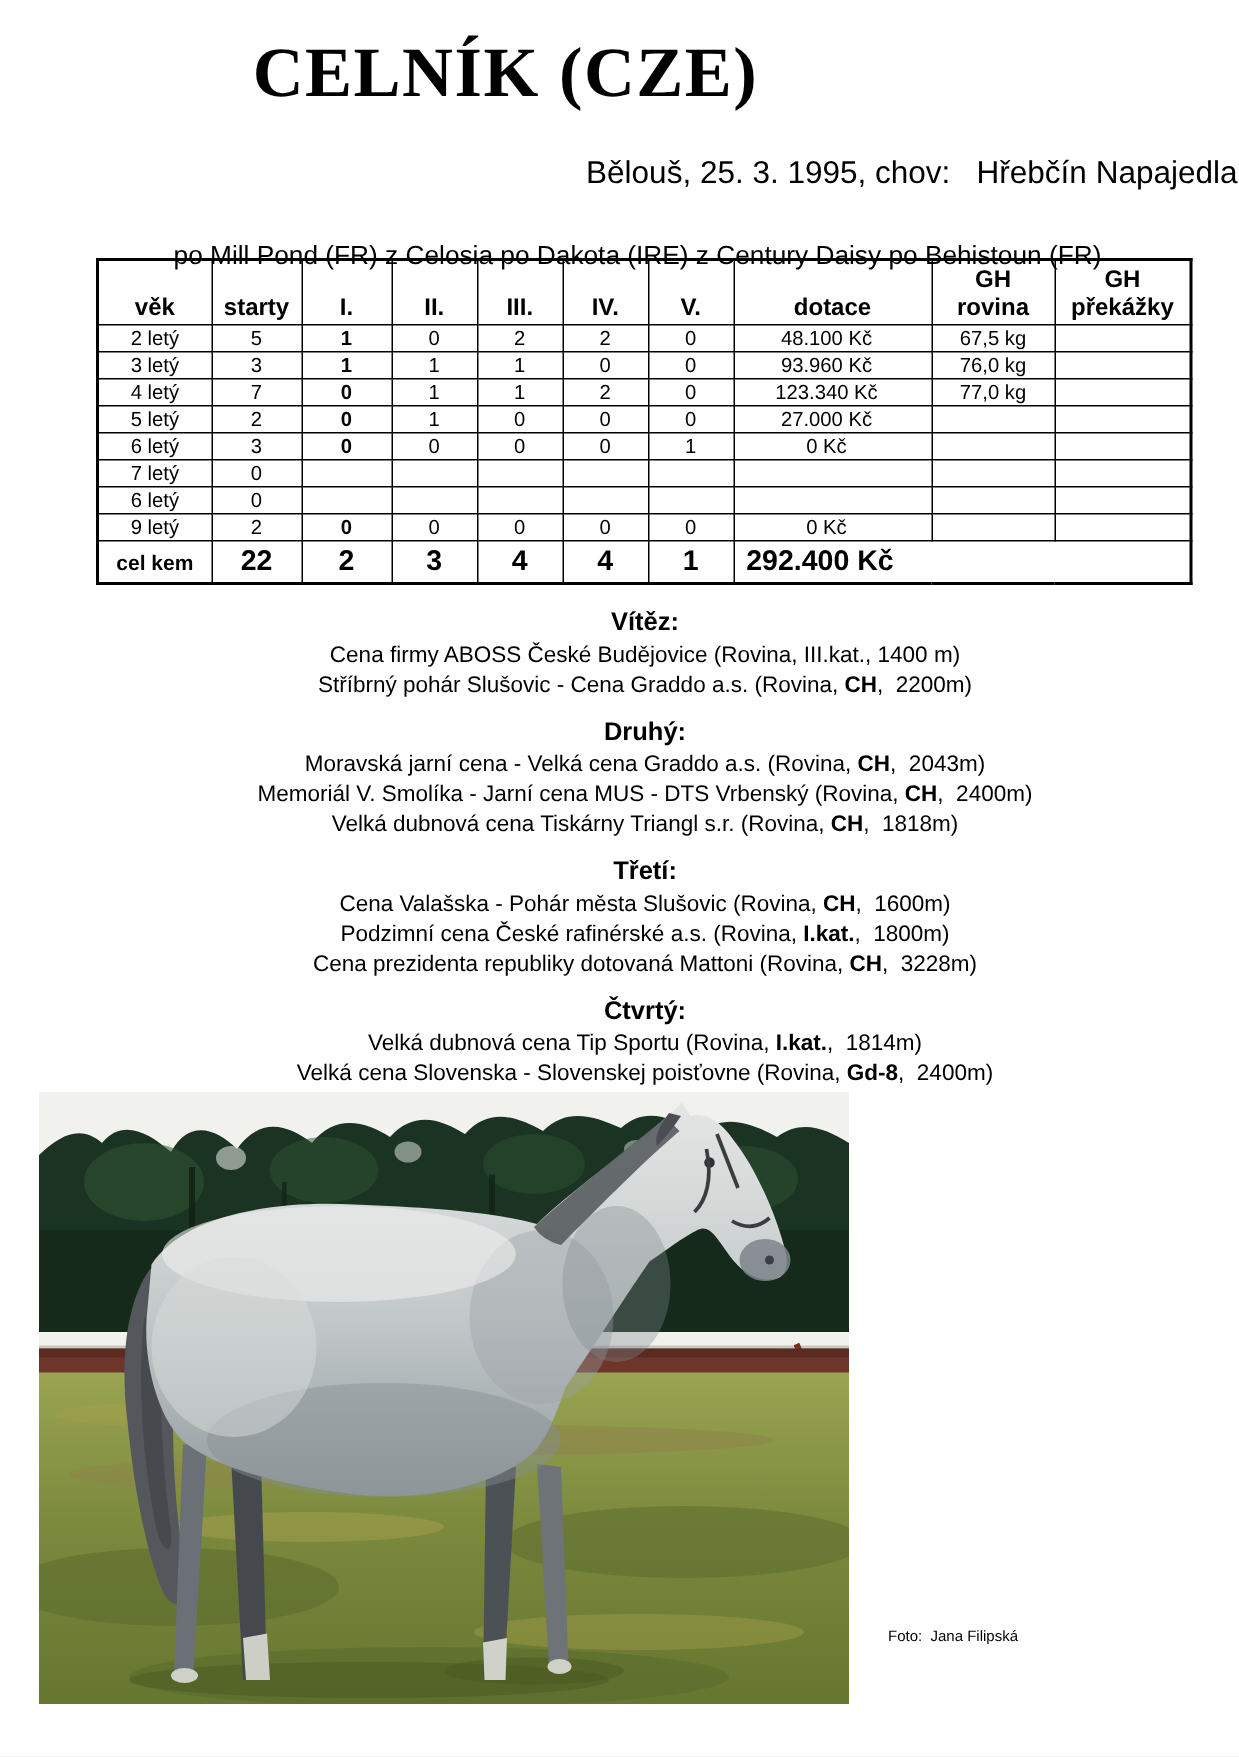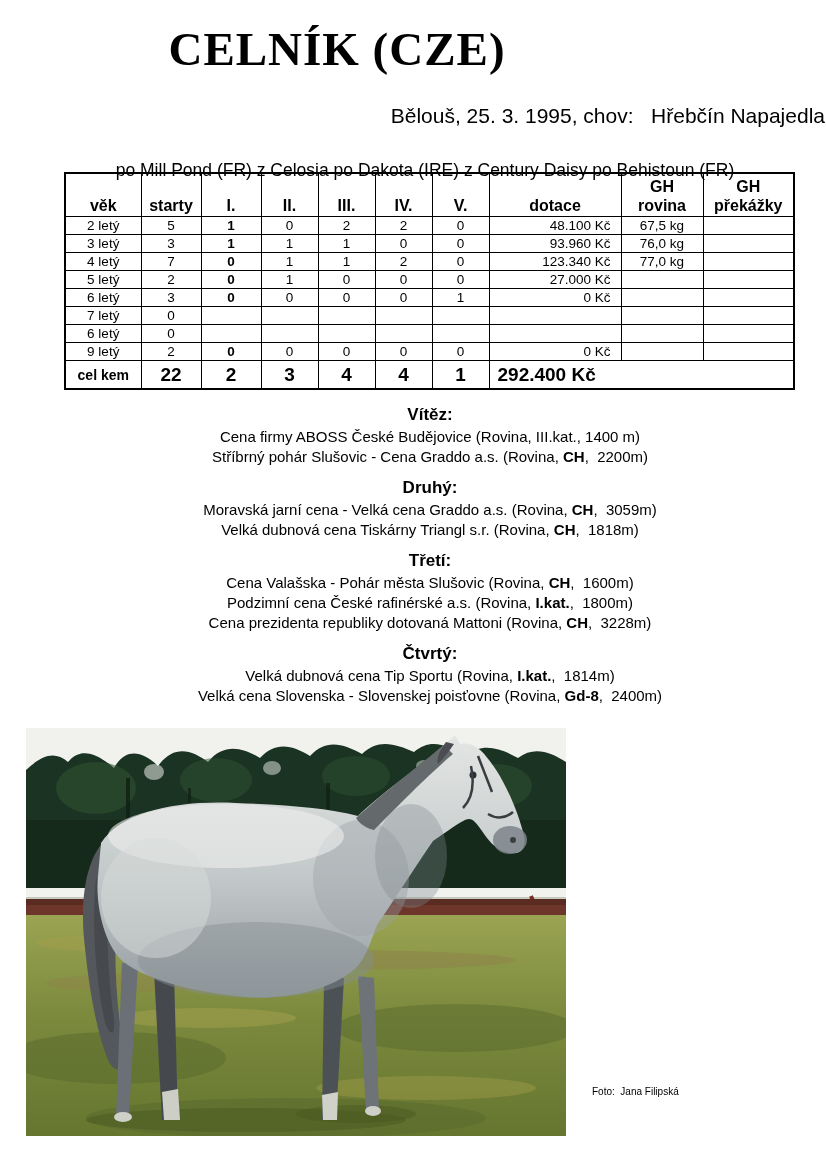--- a/index.html
+++ b/index.html
@@ -43,21 +43,21 @@
     font-weight:bold;
     height:41px;
     text-align:center;
     font-size:16px;
     line-height:19px;
     padding-bottom:1px;
   }
   table.results td{height:17px;text-align:center;}
   table.results td.col0{text-align:center;}
   table.results td.col2{font-weight:bold;}
-  table.results td.col7{text-align:right;padding-right:10px;}
+  table.results td.col7{padding-right:10px;}
   table.results tr.totals td{
     font-weight:bold;font-size:19px;height:27px;line-height:24px;
   }
   table.results tr.totals td.col0{font-size:14px;}
   table.results tr.totals td.grand{text-align:left;padding-left:8px;}
   .sections{
     position:absolute;top:404px;left:35px;width:790px;
     text-align:center;
   }
   .section{margin:0 0 10px 0;}
@@ -241,21 +241,22 @@
   </table>
 
   <div class="sections">
       <div class="section">
         <div class="sec-heading">Vítěz:</div>
         <div class="sec-line"><span>Cena firmy ABOSS České Budějovice (Rovina, III.kat., 1400 m)</span><b></b><span></span></div>
         <div class="sec-line"><span>Stříbrný pohár Slušovic - Cena Graddo a.s. (Rovina, </span><b>CH</b><span>,  2200m)</span></div>
       </div>
       <div class="section">
         <div class="sec-heading">Druhý:</div>
-        <div class="sec-line"><span>Moravská jarní cena - Velká cena Graddo a.s. (Rovina, </span><b>CH</b><span>,  3059m)</span></div>
+        <div class="sec-line"><span>Moravská jarní cena - Velká cena Graddo a.s. (Rovina, </span><b>CH</b><span>,  2043m)</span></div>
+        <div class="sec-line"><span>Memoriál V. Smolíka - Jarní cena MUS - DTS Vrbenský (Rovina, </span><b>CH</b><span>,  2400m)</span></div>
         <div class="sec-line"><span>Velká dubnová cena Tiskárny Triangl s.r. (Rovina, </span><b>CH</b><span>,  1818m)</span></div>
       </div>
       <div class="section">
         <div class="sec-heading">Třetí:</div>
         <div class="sec-line"><span>Cena Valašska - Pohár města Slušovic (Rovina, </span><b>CH</b><span>,  1600m)</span></div>
         <div class="sec-line"><span>Podzimní cena České rafinérské a.s. (Rovina, </span><b>I.kat.</b><span>,  1800m)</span></div>
         <div class="sec-line"><span>Cena prezidenta republiky dotovaná Mattoni (Rovina, </span><b>CH</b><span>,  3228m)</span></div>
       </div>
       <div class="section">
         <div class="sec-heading">Čtvrtý:</div>

